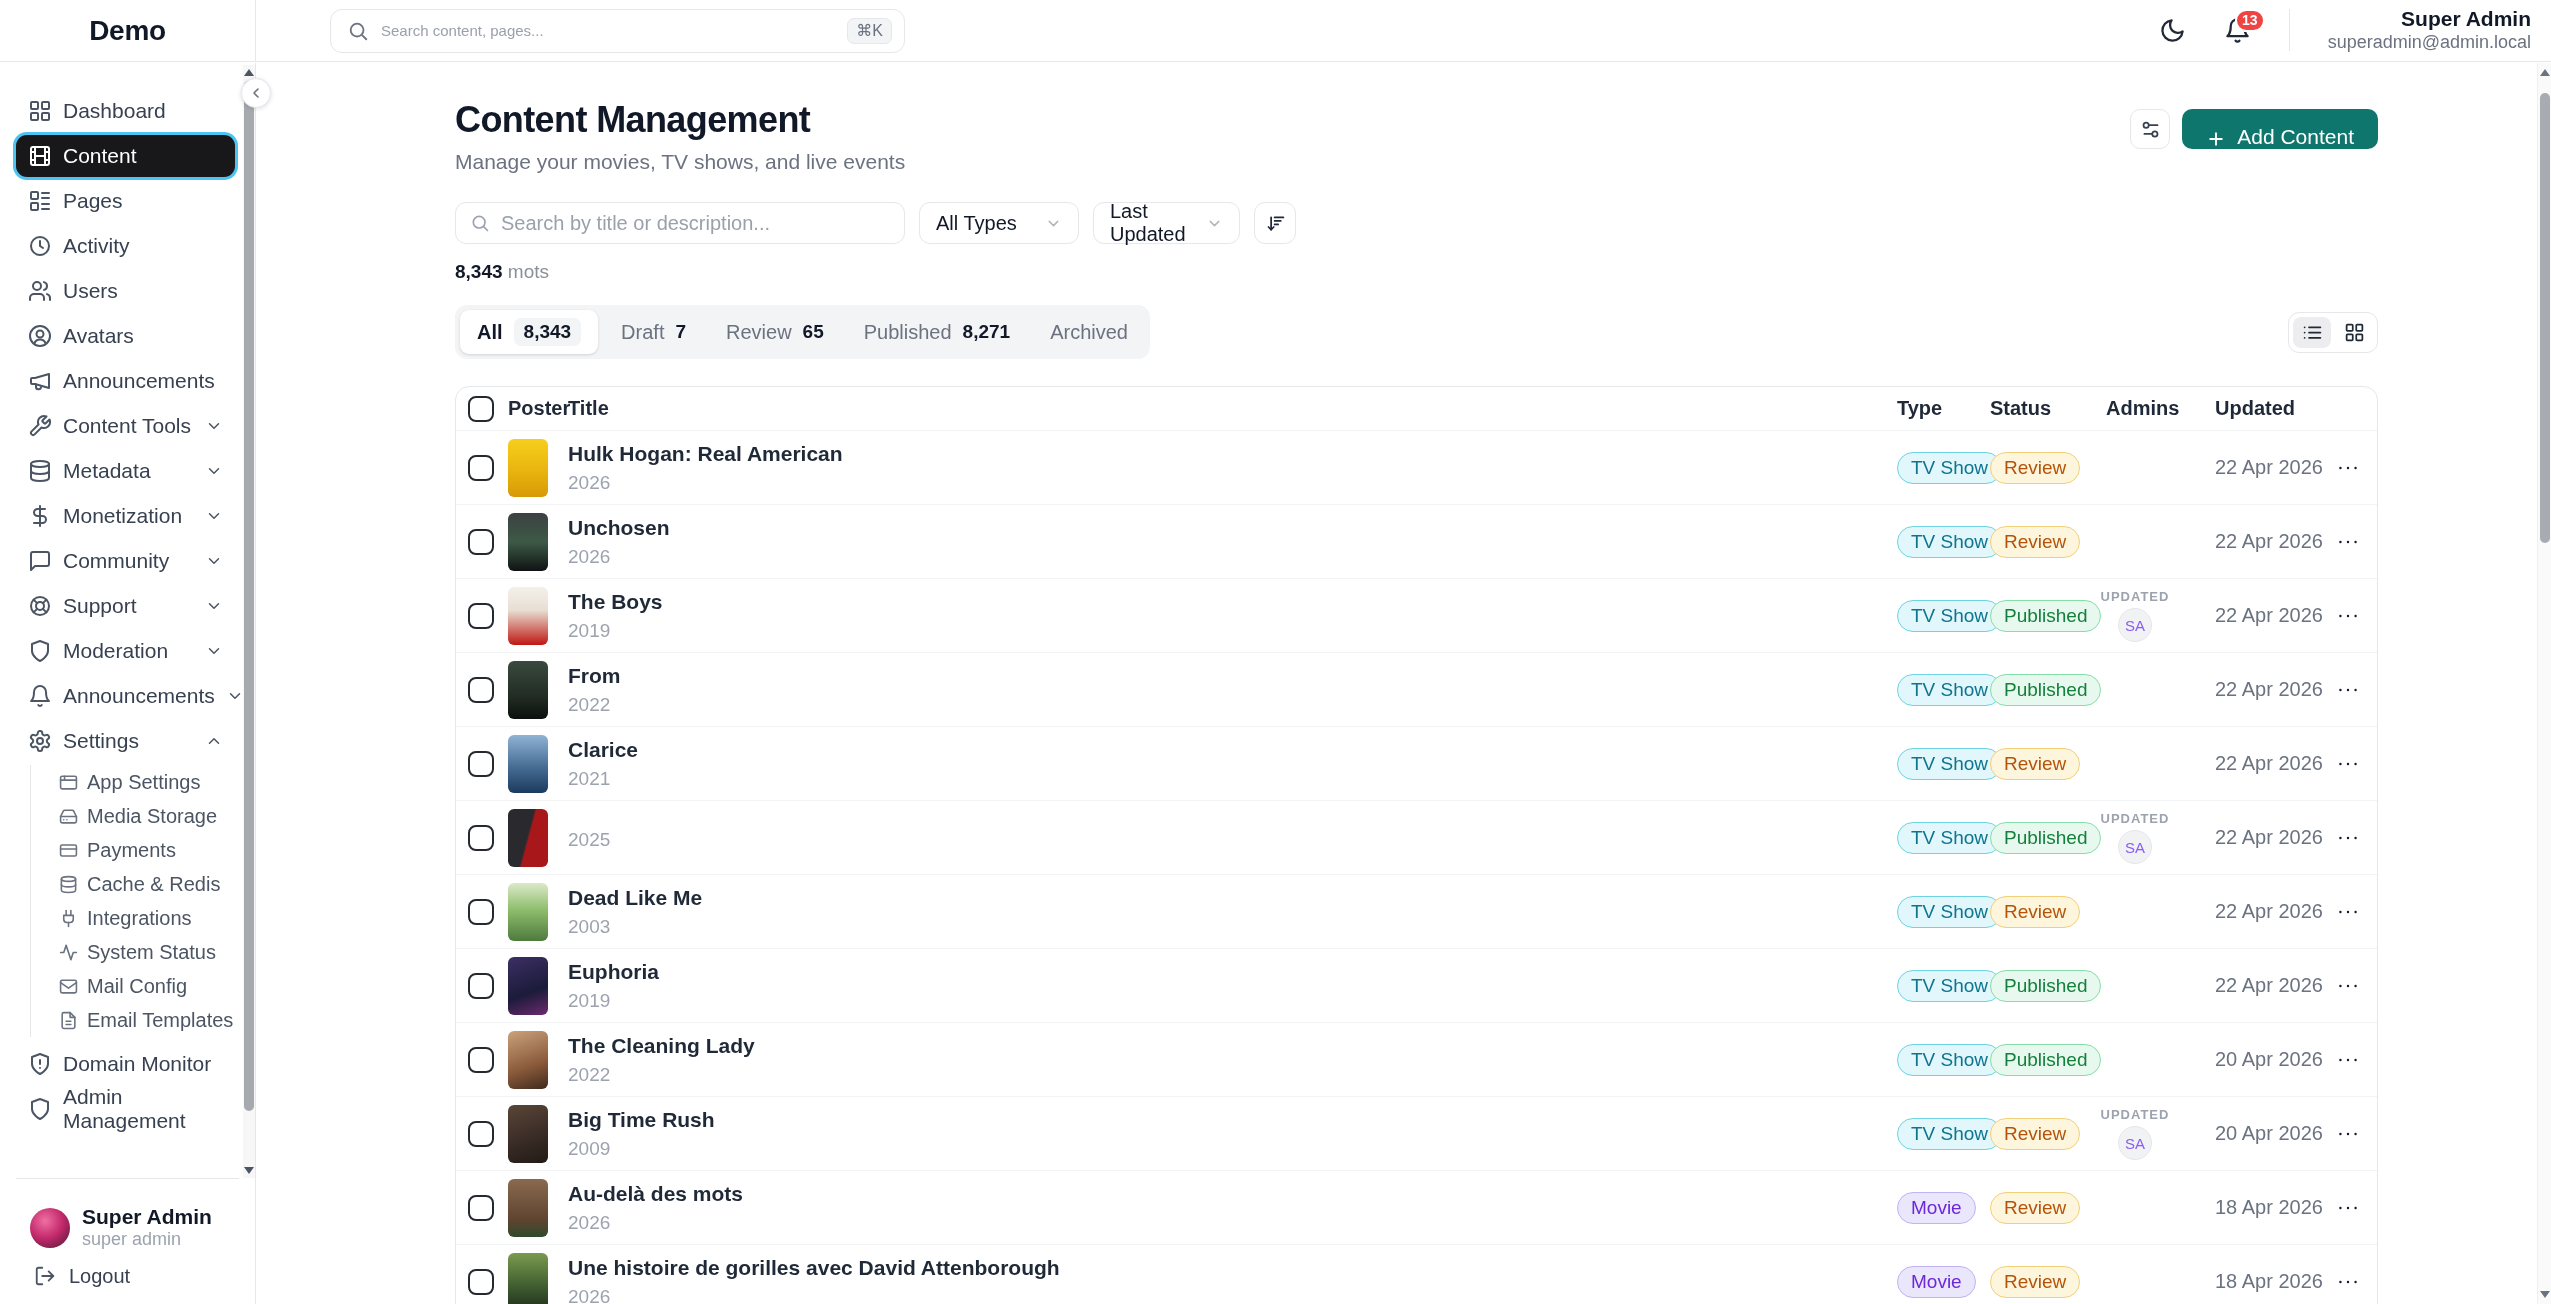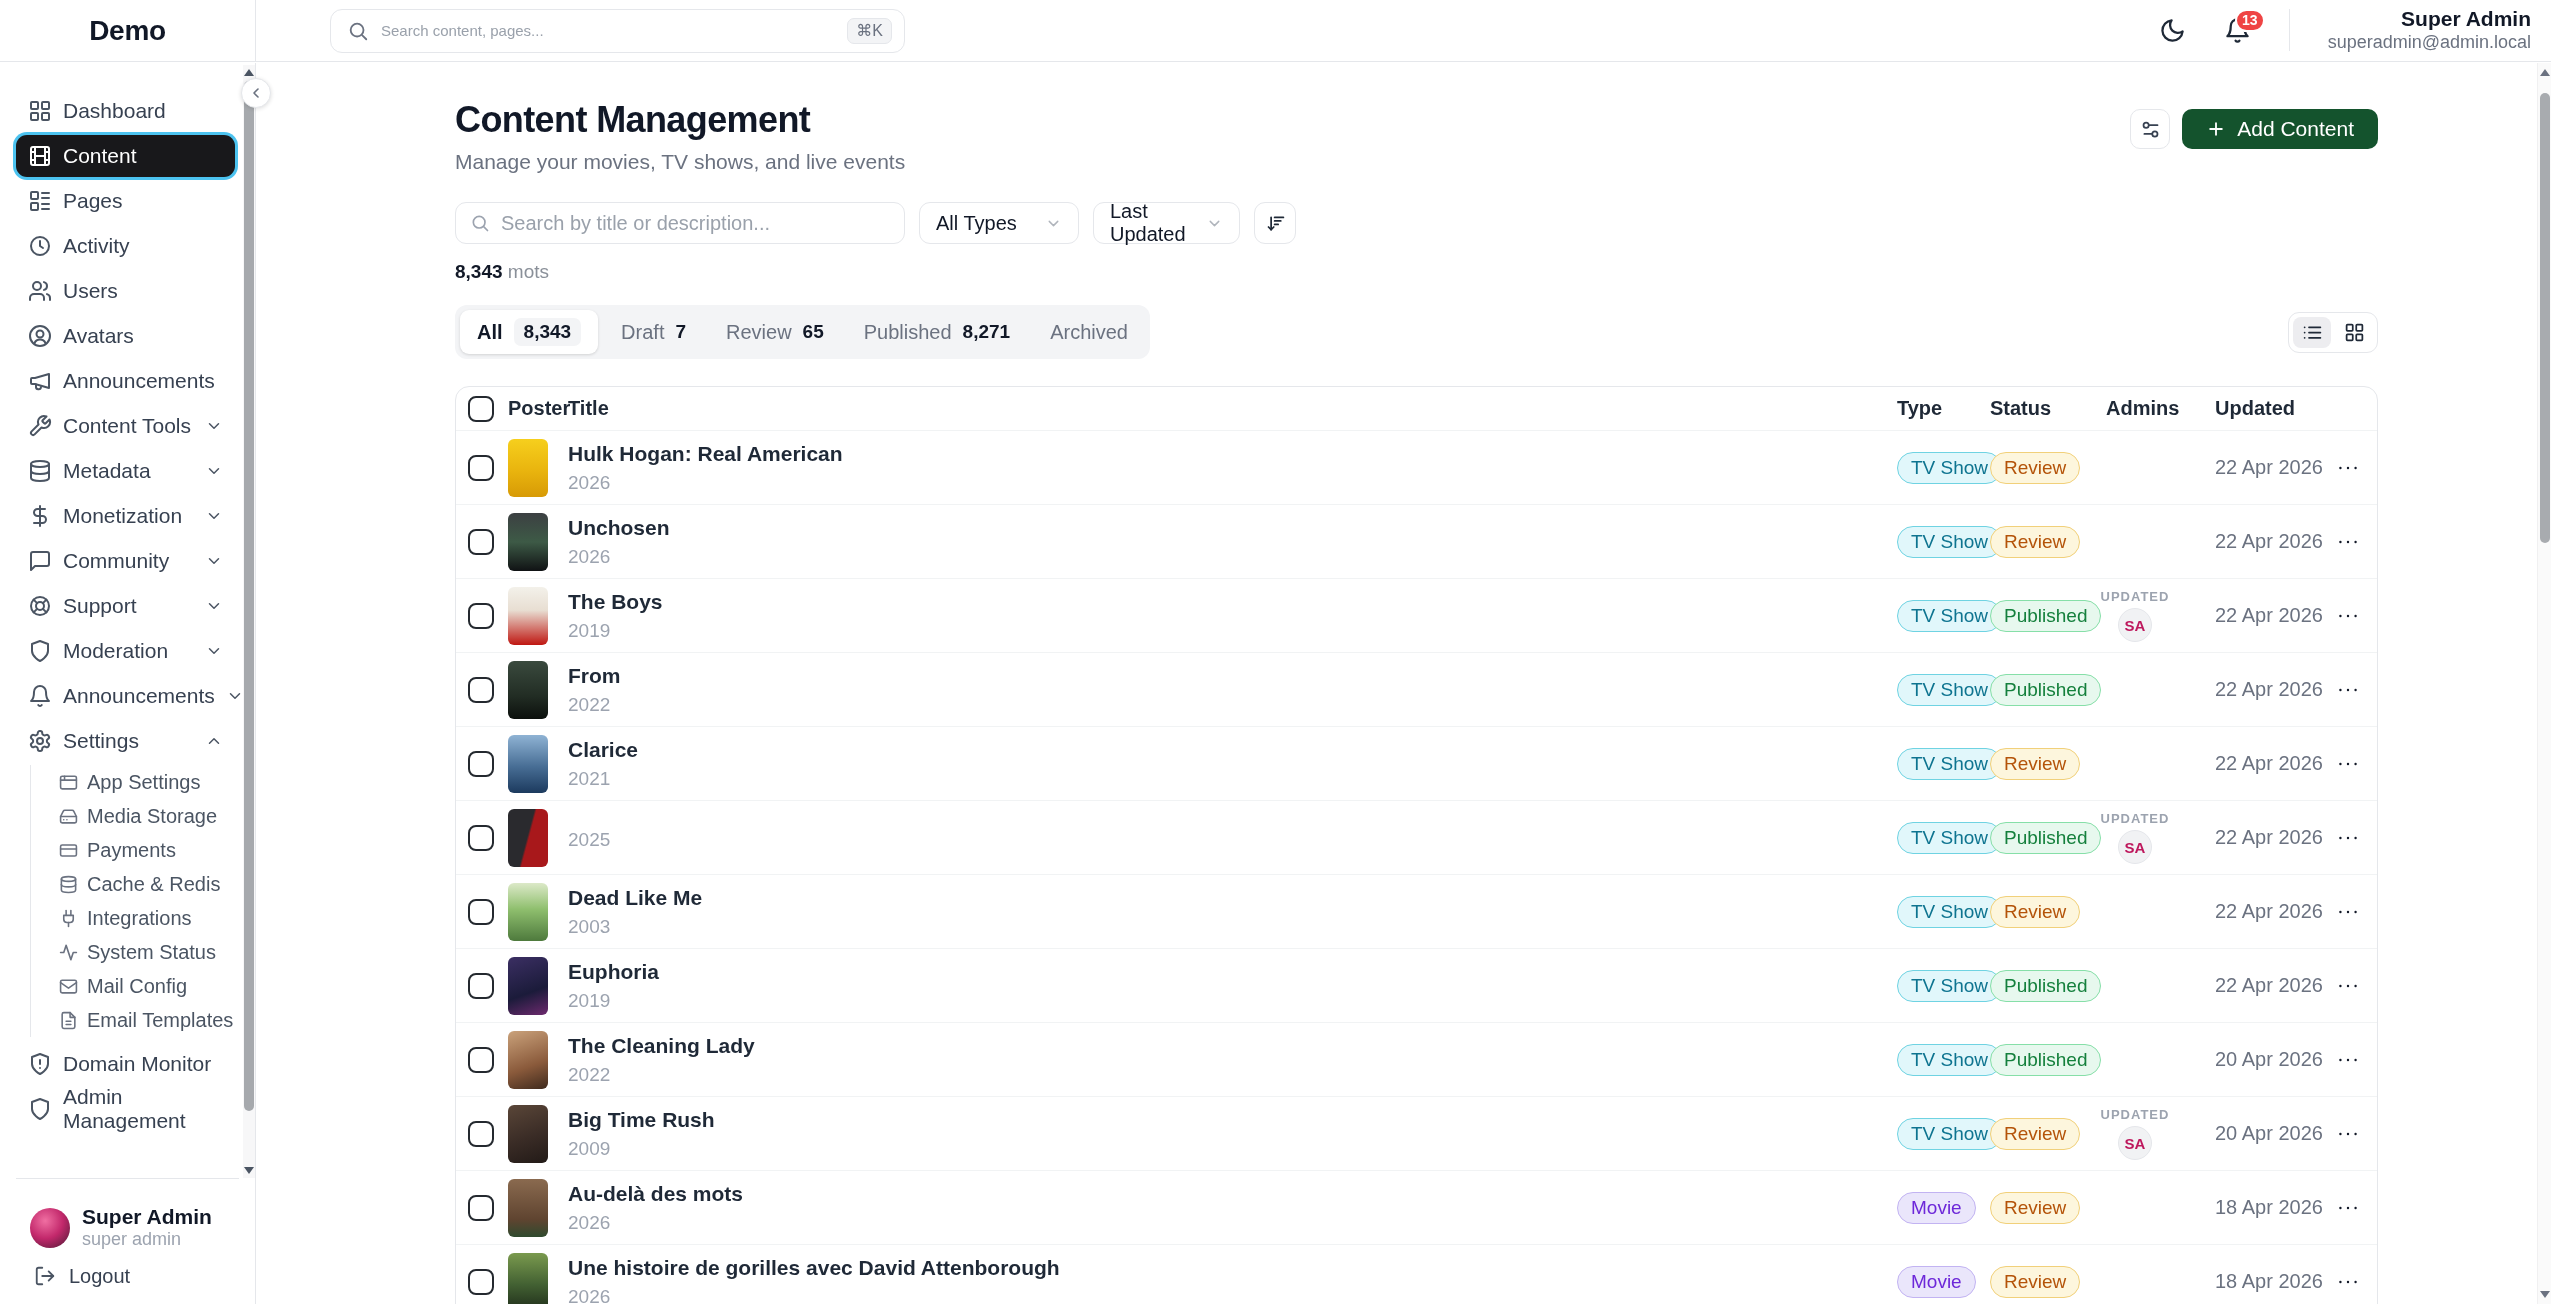--- a/index.html
+++ b/index.html
@@ -72,22 +72,22 @@
   .ms-arr.up { top:6px; border-bottom:7px solid #6b7280; }
   .ms-arr.down { bottom:6px; border-top:7px solid #6b7280; }
 
   .content { width:1923px; margin-left:198px; padding-top:36px; }
   .page-head { display:flex; justify-content:space-between; align-items:flex-start; }
   .page-title { font-size:36px; font-weight:700; letter-spacing:-0.6px; }
   .page-sub { font-size:21px; color:#6b7280; margin-top:9px; }
   .head-actions { display:flex; gap:12px; margin-top:10px; }
   .icon-btn { width:40px; height:40px; border:1px solid #e5e7eb; border-radius:10px; background:#fff;
     display:flex; align-items:center; justify-content:center; color:#374151; cursor:pointer; }
-  .btn-primary { height:40px; background:#14532d; color:#fff; border:none; border-radius:10px;
-    padding:0 24px; font-size:21px; font-weight:500; display:flex; align-items:center; gap:11px;
+  .btn-primary { height:40px; background:#0f766e; color:#fff; border:none; border-radius:10px;
+    padding:0 24px; font-size:21px; font-weight:500; display:flex; align-items:flex-end; gap:11px;
     font-family:inherit; cursor:pointer; }
 
   .filters { display:flex; gap:14px; margin-top:28px; align-items:center; }
   .search-box { width:450px; height:42px; border:1px solid #e5e7eb; border-radius:11px;
     display:flex; align-items:center; gap:11px; padding:0 14px; }
   .search-box .ic { color:#9ca3af; }
   .search-box input { flex:1; border:none; outline:none; font-size:20px; font-family:inherit; background:transparent; }
   .search-box input::placeholder { color:#9aa1ab; }
   .select { height:42px; border:1px solid #e5e7eb; border-radius:11px; display:flex; align-items:center;
     padding:0 16px; font-size:20px; color:#111827; gap:10px; cursor:pointer; }
@@ -121,21 +121,21 @@
     margin-left:12px; cursor:pointer; flex:0 0 auto; }
   .cell-cb { display:flex; align-items:center; }
   .poster { width:40px; height:58px; border-radius:6px; }
   .rt { font-size:21px; font-weight:700; color:#1f2937; line-height:1.2; white-space:nowrap; }
   .ry { font-size:19px; color:#9ca3af; margin-top:5px; }
   .pill { display:inline-block; padding:4px 13px; border-radius:999px; font-size:19px; font-weight:500;
     border:1.5px solid transparent; white-space:nowrap; }
   .cell-admins { display:flex; flex-direction:column; align-items:center; width:58px; }
   .upd { font-size:13px; font-weight:700; letter-spacing:1px; color:#9ca3af; }
   .sa { width:34px; height:34px; border-radius:50%; background:#f1f2f4; border:1px solid #e5e7eb;
-    color:#be185d; font-size:15px; font-weight:700; display:flex; align-items:center; justify-content:center; margin-top:4px; }
+    color:#8b5cf6; font-size:15px; font-weight:400; display:flex; align-items:center; justify-content:center; margin-top:4px; }
   .cell-date { font-size:20px; color:#6b7280; }
   .dots { background:none; border:none; color:#111827; cursor:pointer; display:flex; }
   .ic { display:inline-flex; }
 </style>
 </head>
 <body>
 
 <header class="topbar">
   <div class="brand-area">
     <span class="brand">Demo</span>

